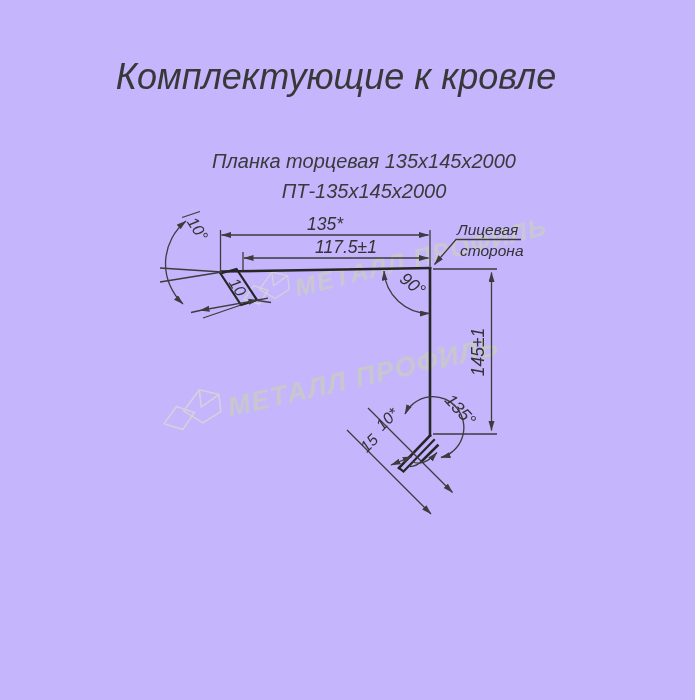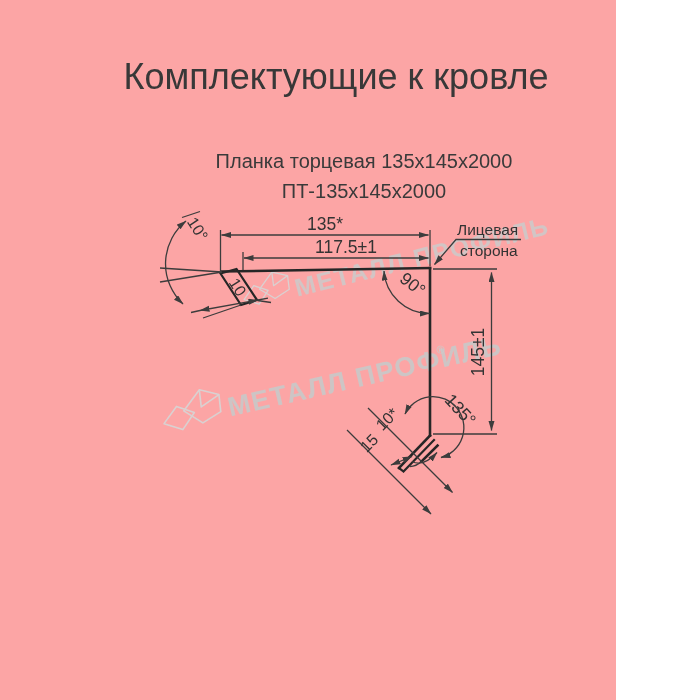--- a/index.html
+++ b/index.html
@@ -1,17 +1,17 @@
 <!DOCTYPE html>
 <html><head>
 <meta charset="utf-8">
 <style>
   html,body{margin:0;padding:0;background:#fff;width:700px;height:700px;overflow:hidden;
             font-family:"Liberation Sans", sans-serif;}
-  #stage{position:relative;width:616px;height:700px;background:#fca5a5;}
+  #stage{position:relative;width:695px;height:700px;background:#c4b5fd;font-style:italic;}
   .title{position:absolute;top:56px;left:0;width:672px;text-align:center;
          font-size:36px;letter-spacing:0px;color:#383838;}
   .sub1{position:absolute;top:150px;left:14px;width:700px;text-align:center;
         font-size:20px;color:#3a3a3a;}
   .sub2{position:absolute;top:180px;left:14px;width:700px;text-align:center;
         font-size:20px;color:#3a3a3a;}
   svg{position:absolute;top:0;left:0;}
   .profile{stroke:#262626;stroke-width:2.6;fill:none;stroke-linecap:square;}
   .profile2{stroke:#262626;stroke-width:2.2;fill:none;stroke-linecap:square;}
   .dim{stroke:#3c3c3c;stroke-width:1.3;fill:none;}

